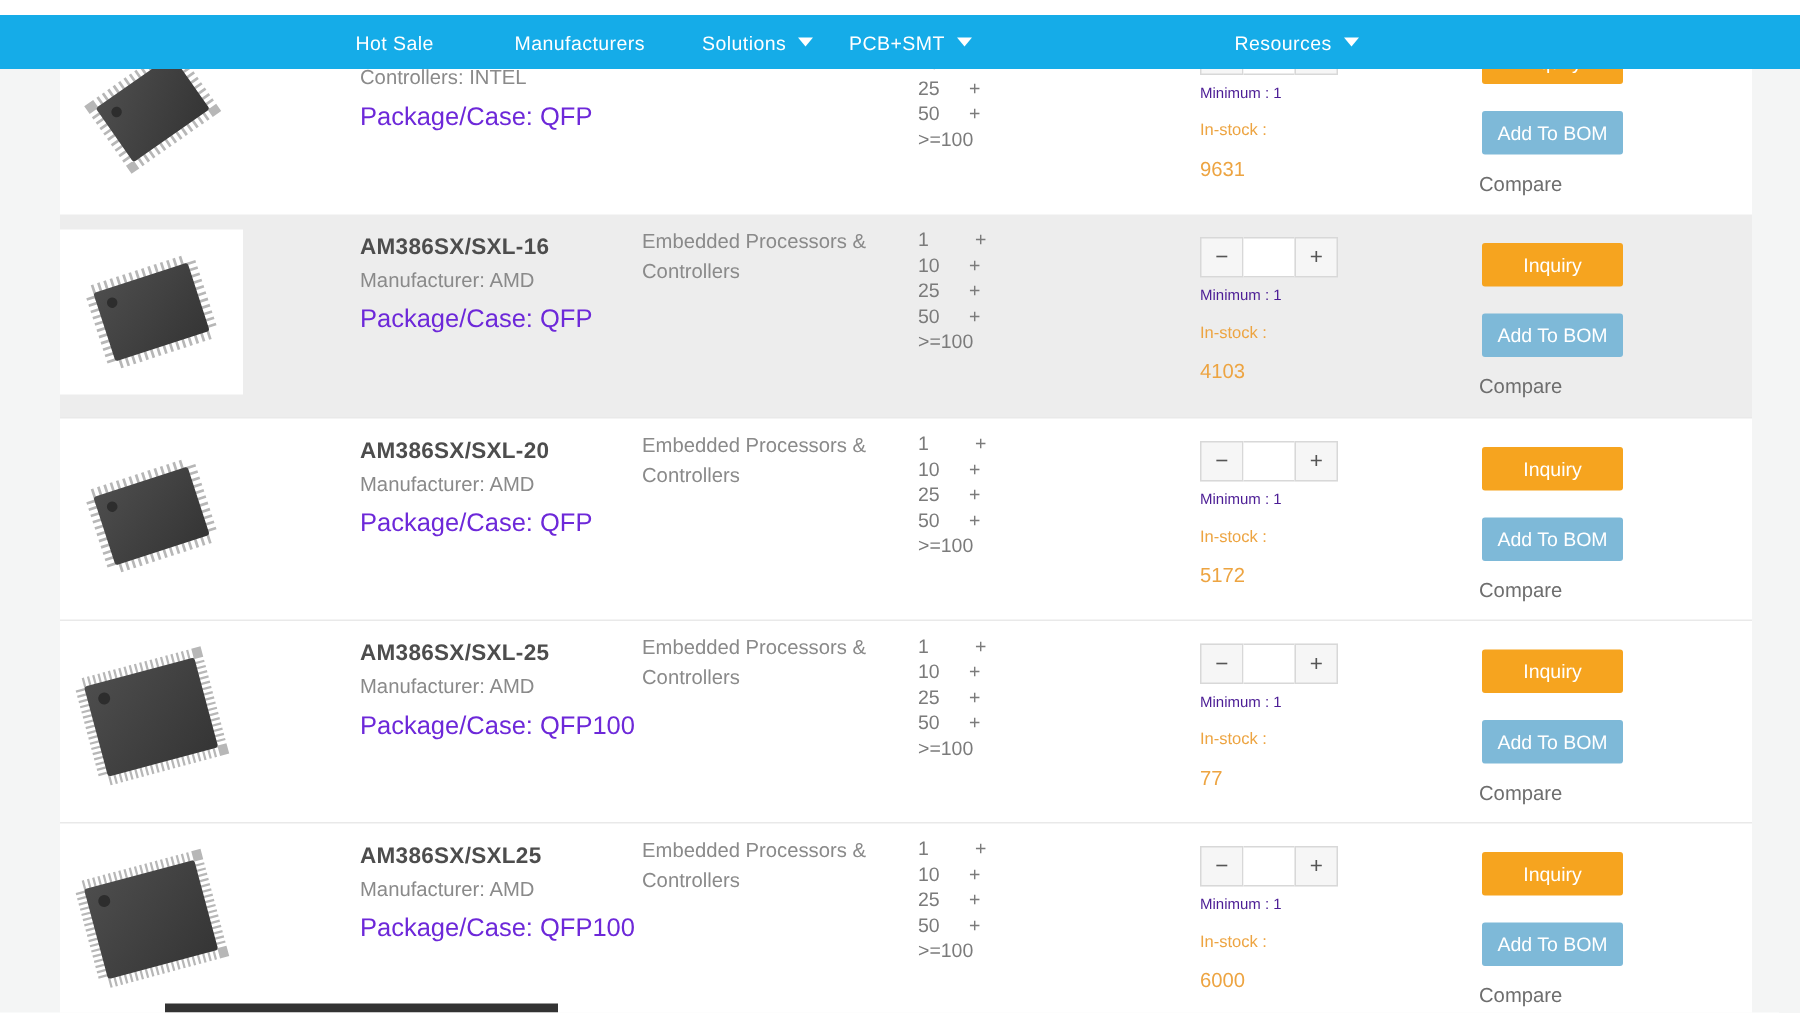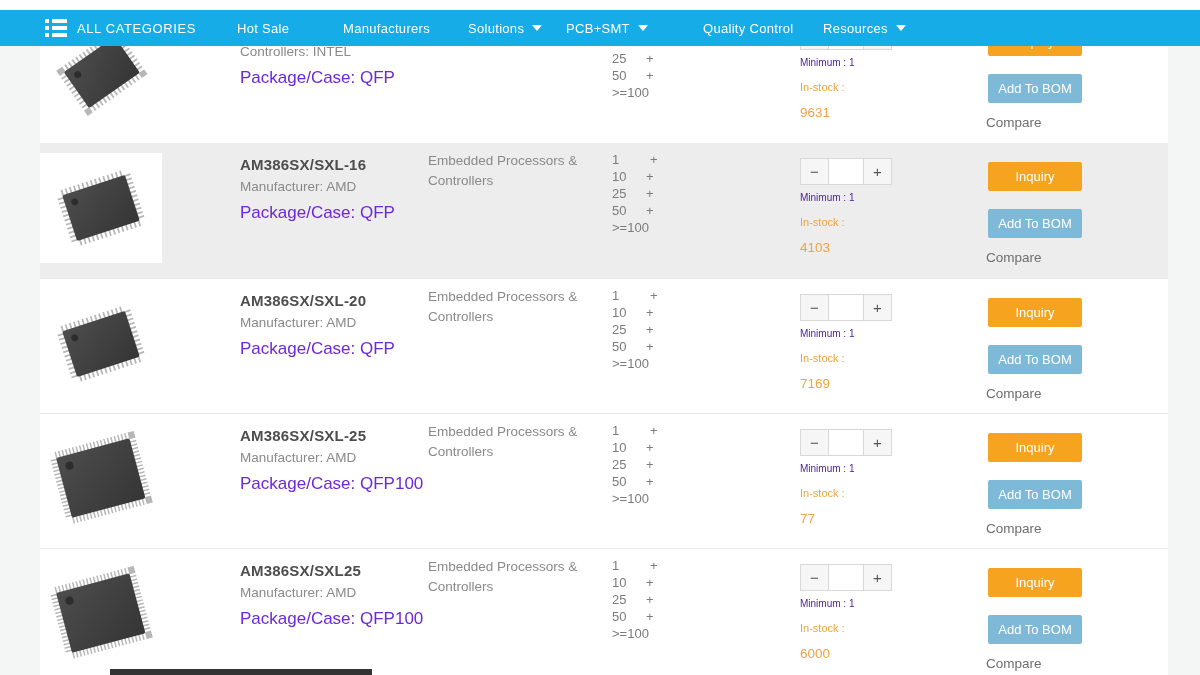--- a/index.html
+++ b/index.html
@@ -201,21 +201,21 @@
           <span class="tp"></span>
         </div>
     </div>
     <div class="stepper">
       <div class="step-btn">−</div>
       <input class="step-input" style="">
       <div class="step-btn">+</div>
     </div>
     <div class="minimum">Minimum : 1</div>
     <div class="instock">In-stock :</div>
-    <div class="stocknum">7169</div>
+    <div class="stocknum">5172</div>
     <button class="btn btn-inquiry">Inquiry</button>
     <button class="btn btn-bom">Add To BOM</button>
     <div class="compare">Compare</div>
   </div>
 
   <div class="row bordered" style="top:413px">
     <div class="img-box">
       <svg width="122" height="108" viewBox="0 0 122 108">
         <g transform="rotate(-15 61 54)">
           <rect x="23" y="22" width="76" height="62" fill="none" stroke="#b7b7b7" stroke-width="12" stroke-dasharray="1.5 2.1"></rect>
@@ -309,54 +309,34 @@
     <div class="stocknum">6000</div>
     <button class="btn btn-inquiry">Inquiry</button>
     <button class="btn btn-bom">Add To BOM</button>
     <div class="compare">Compare</div>
   </div>
 
 </div>
 
 <div class="header-wrap">
   <div class="topbar">
-    <div class="allcat">
-      <div class="list-icon">
-        <div class="li-row">
-            <div class="li-dot"></div>
-            <div class="li-bar"></div>
-          </div>
-        <div class="li-row">
-            <div class="li-dot"></div>
-            <div class="li-bar"></div>
-          </div>
-        <div class="li-row">
-            <div class="li-dot"></div>
-            <div class="li-bar"></div>
-          </div>
-      </div>
-      <span class="allcat-label">ALL CATEGORIES</span>
-    </div>
     <div class="nav-item" style="left:237px">
       <span>Hot Sale</span>
     </div>
     <div class="nav-item" style="left:343px">
       <span>Manufacturers</span>
     </div>
     <div class="nav-item" style="left:468px">
       <span>Solutions</span>
       <span class="caret-down"></span>
     </div>
     <div class="nav-item" style="left:566px">
       <span>PCB+SMT</span>
       <span class="caret-down"></span>
     </div>
-    <div class="nav-item" style="left:703px">
-      <span>Quality Control</span>
-    </div>
     <div class="nav-item" style="left:823px">
       <span>Resources</span>
       <span class="caret-down"></span>
     </div>
   </div>
 </div>
 
 <div class="footer-peek"></div>
 
 </body></html>

